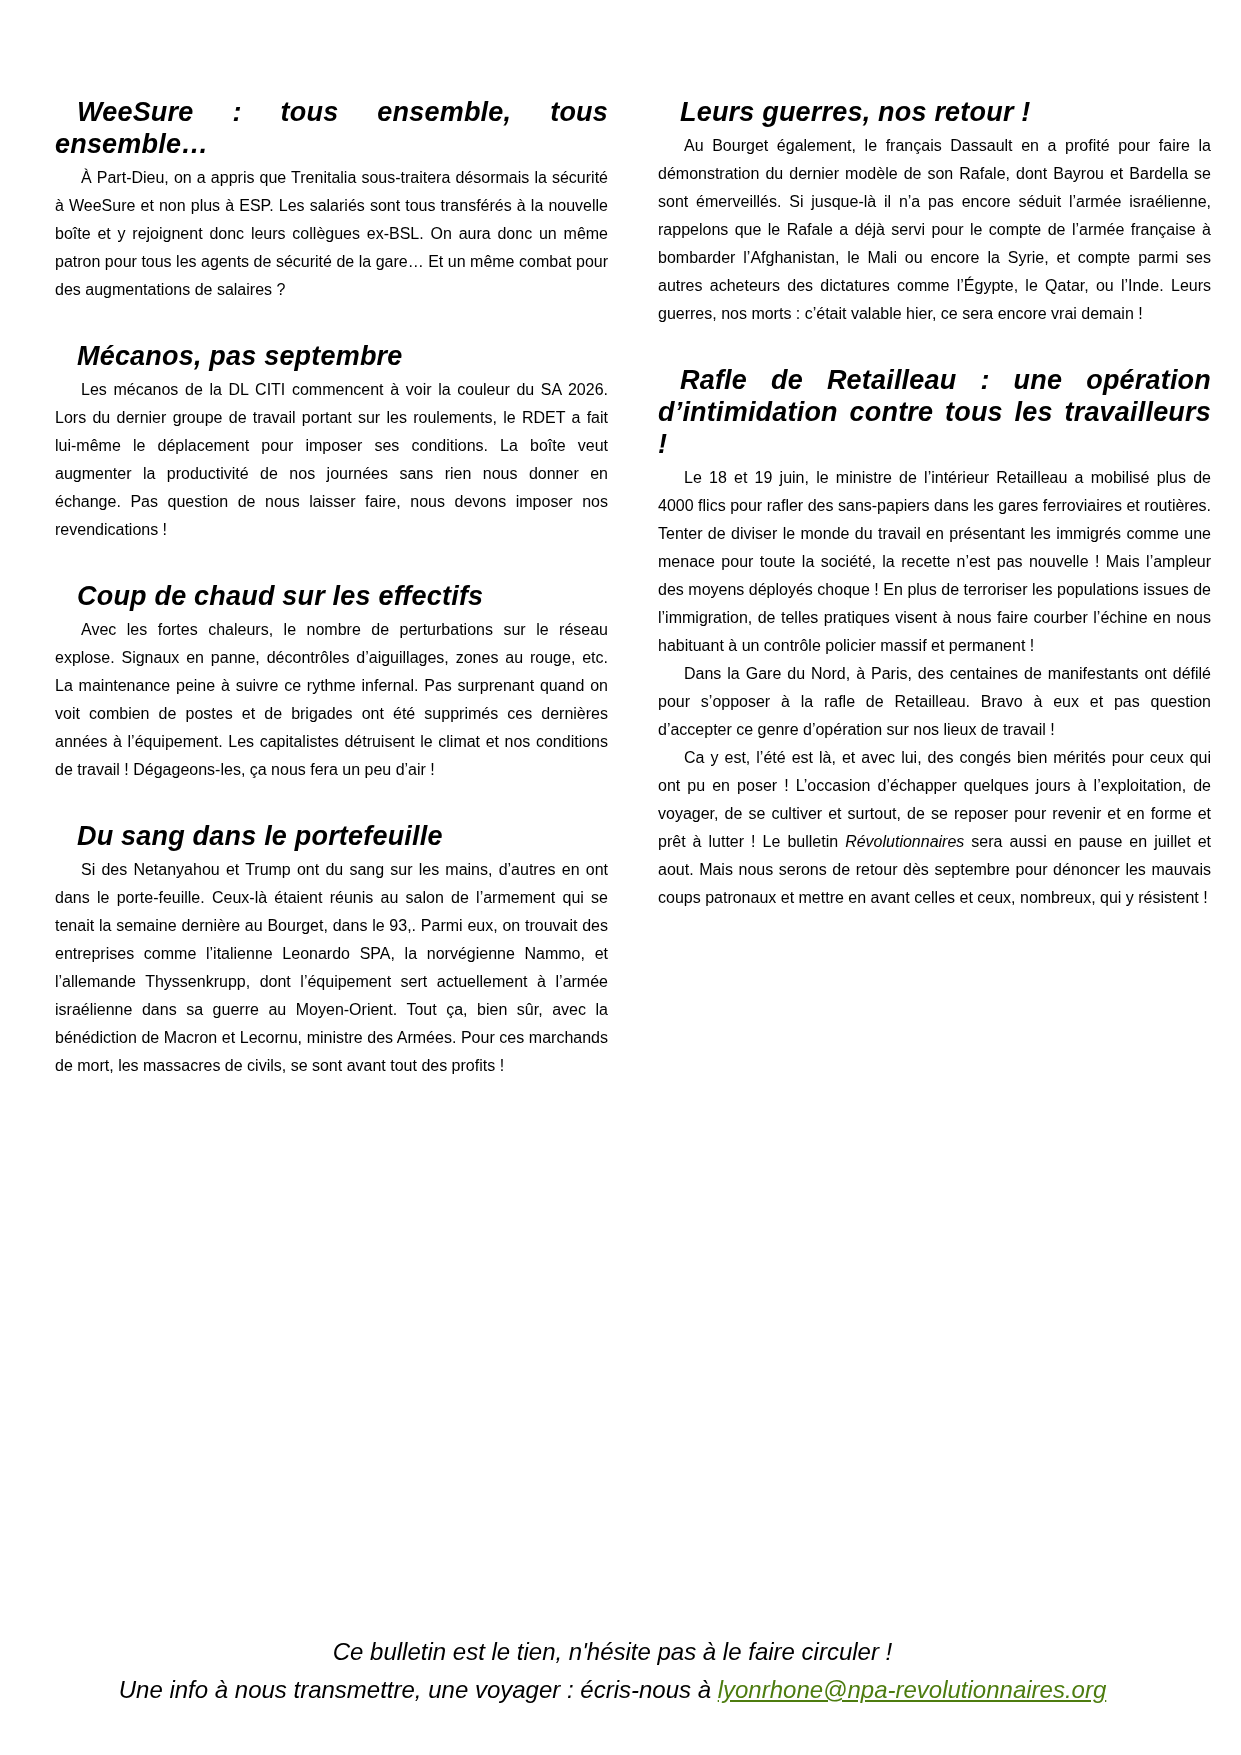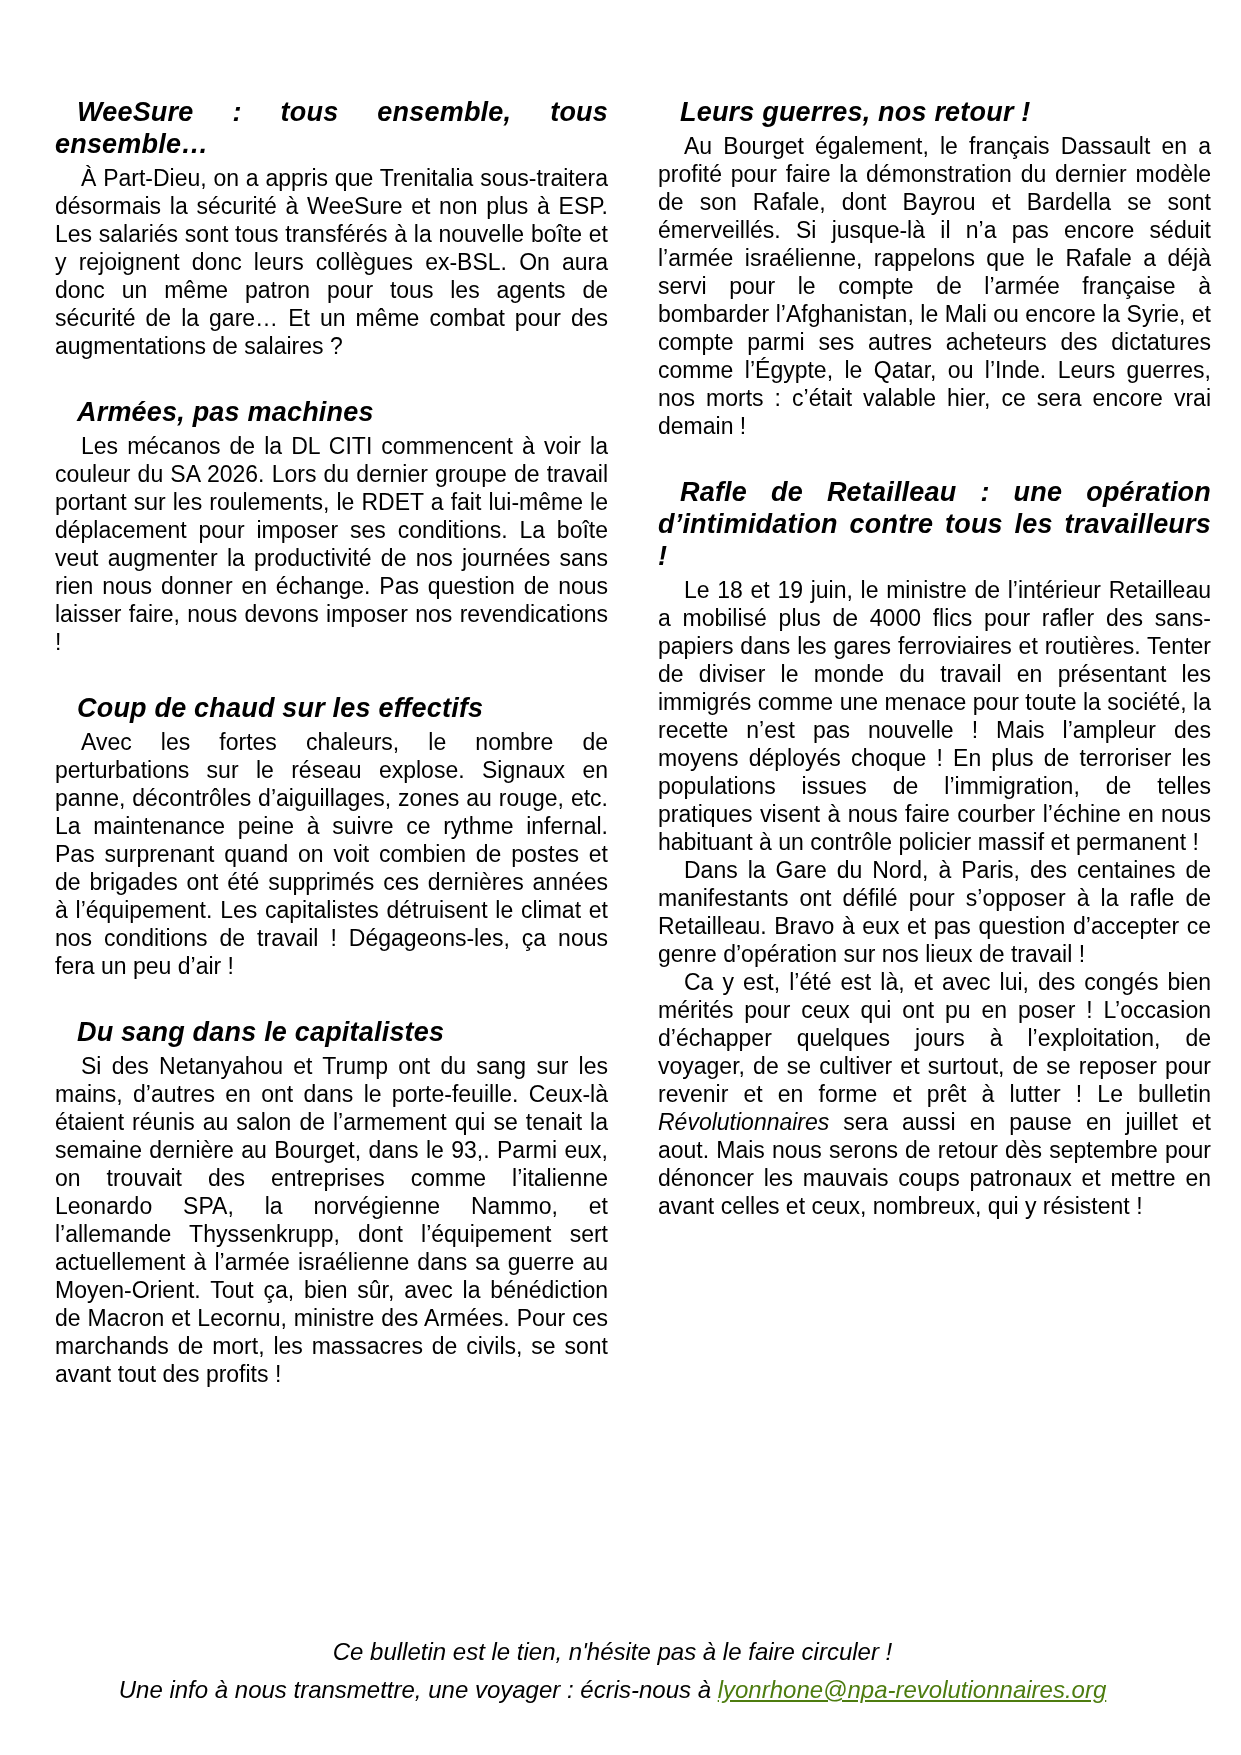--- a/index.html
+++ b/index.html
@@ -16,21 +16,21 @@
   h2 {
     margin:36px 0 4px 0;
     font-size:27px; line-height:32px;
     font-style:italic; font-weight:bold;
     text-align:justify; text-indent:22px;
     letter-spacing:0.2px;
   }
   section:first-child h2 { margin-top:16px; }
   p {
     margin:0;
-    font-size:23px; line-height:28px;
+    font-size:16px; line-height:28px;
     text-align:justify; text-indent:26px;
   }
   .it { font-style:italic; }
   .footer {
     position:absolute; left:0; right:16px; bottom:46px;
     text-align:center; font-style:italic;
     font-size:24px; line-height:38px;margin-top:8px;
   }
   .footer a { color:#4d7c0f; text-decoration:underline; }
 </style>
@@ -39,29 +39,29 @@
 
 <div class="page">
   <div class="cols">
 
     <div class="col">
       <section>
         <h2>WeeSure : tous ensemble, tous ensemble…</h2>
         <p>À Part-Dieu, on a appris que Trenitalia sous-traitera désormais la sécurité à WeeSure et non plus à ESP. Les salariés sont tous transférés à la nouvelle boîte et y rejoignent donc leurs collègues ex-BSL. On aura donc un même patron pour tous les agents de sécurité de la gare… Et un même combat pour des augmentations de salaires ?</p>
       </section>
       <section>
-        <h2>Armées, pas machines</h2>
+        <h2>Mécanos, pas septembre</h2>
         <p>Les mécanos de la DL CITI commencent à voir la couleur du SA 2026. Lors du dernier groupe de travail portant sur les roulements, le RDET a fait lui-même le déplacement pour imposer ses conditions. La boîte veut augmenter la productivité de nos journées sans rien nous donner en échange. Pas question de nous laisser faire, nous devons imposer nos revendications !</p>
       </section>
       <section>
         <h2>Coup de chaud sur les effectifs</h2>
         <p>Avec les fortes chaleurs, le nombre de perturbations sur le réseau explose. Signaux en panne, décontrôles d’aiguillages, zones au rouge, etc. La maintenance peine à suivre ce rythme infernal. Pas surprenant quand on voit combien de postes et de brigades ont été supprimés ces dernières années à l’équipement. Les capitalistes détruisent le climat et nos conditions de travail ! Dégageons-les, ça nous fera un peu d’air !</p>
       </section>
       <section>
-        <h2>Du sang dans le capitalistes</h2>
+        <h2>Du sang dans le portefeuille</h2>
         <p>Si des Netanyahou et Trump ont du sang sur les mains, d’autres en ont dans le porte-feuille. Ceux-là étaient réunis au salon de l’armement qui se tenait la semaine dernière au Bourget, dans le 93,. Parmi eux, on trouvait des entreprises comme l’italienne Leonardo SPA, la norvégienne Nammo, et l’allemande Thyssenkrupp, dont l’équipement sert actuellement à l’armée israélienne dans sa guerre au Moyen-Orient. Tout ça, bien sûr, avec la bénédiction de Macron et Lecornu, ministre des Armées. Pour ces marchands de mort, les massacres de civils, se sont avant tout des profits !</p>
       </section>
     </div>
 
     <div class="col">
       <section>
         <h2>Leurs guerres, nos retour !</h2>
         <p>Au Bourget également, le français Dassault en a profité pour faire la démonstration du dernier modèle de son Rafale, dont Bayrou et Bardella se sont émerveillés. Si jusque-là il n’a pas encore séduit l’armée israélienne, rappelons que le Rafale a déjà servi pour le compte de l’armée française à bombarder l’Afghanistan, le Mali ou encore la Syrie, et compte parmi ses autres acheteurs des dictatures comme l’Égypte, le Qatar, ou l’Inde. Leurs guerres, nos morts : c’était valable hier, ce sera encore vrai demain !</p>
       </section>
       <section>

